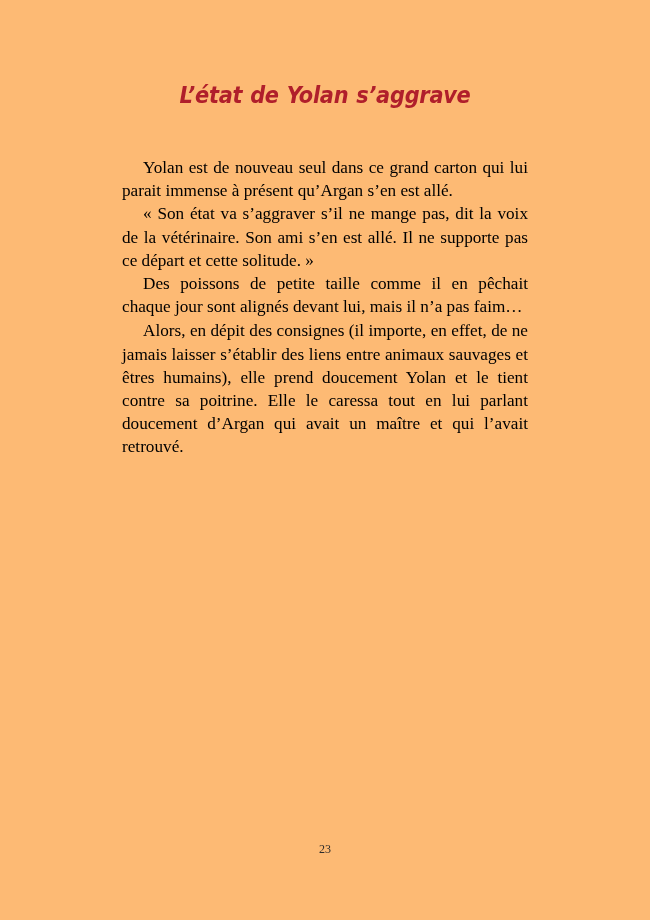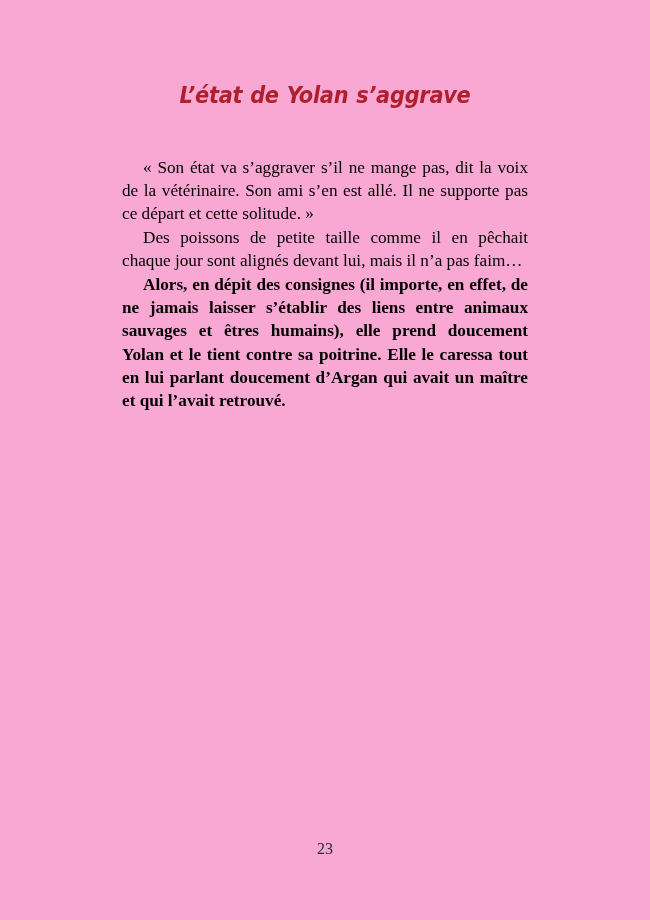--- a/index.html
+++ b/index.html
@@ -9,21 +9,21 @@
     background: #ffffff;
   }
   body {
     font-family: "Liberation Serif", "DejaVu Serif", serif;
     color: #000000;
   }
   #page {
     position: relative;
     width: 650px;
     height: 920px;
-    background: #f9a8d4;
+    background: #fdba74;
     overflow: hidden;
     box-sizing: border-box;
   }
   #content-block {
     position: absolute;
     left: 122px;
     top: 82px;
     width: 406px;
   }
   .chapter-title {
@@ -51,44 +51,44 @@
     font-size: 17.2px;
     line-height: 23.2px;
     text-align: justify;
     text-justify: inter-word;
     text-indent: 21px;
     hyphens: none;
     -webkit-hyphens: none;
   }
   .para.spaced-before {
     margin-top: 1px;
-    font-weight: bold;
   }
   .page-number {
     position: absolute;
     left: 0;
     right: 0;
     top: 841px;
     text-align: center;
-    font-size: 16px;
+    font-size: 12px;
     line-height: 16px;
     color: #2b2b2b;
     font-family: "Liberation Serif", "DejaVu Serif", serif;
   }
 </style>
 </head>
 <body>
 
 <div id="page">
 
   <div id="content-block">
 
     <h1 class="chapter-title">L’état de Yolan s’aggrave</h1>
 
     <div id="body-text">
+      <p class="para">Yolan est de nouveau seul dans ce grand carton qui lui parait immense à présent qu’Argan s’en est allé.</p>
       <p class="para">« Son état va s’aggraver s’il ne mange pas, dit la voix de la vétérinaire. Son ami s’en est allé. Il ne supporte pas ce départ et cette solitude. »</p>
       <p class="para">Des poissons de petite taille comme il en pêchait chaque jour sont alignés devant lui, mais il n’a pas faim…</p>
       <p class="para spaced-before">Alors, en dépit des consignes (il importe, en effet, de ne jamais laisser s’établir des liens entre animaux sauvages et êtres humains), elle prend doucement Yolan et le tient contre sa poitrine. Elle le caressa tout en lui parlant doucement d’Argan qui avait un maître et qui l’avait retrouvé.</p>
     </div>
 
   </div>
 
   <div class="page-number">23</div>
 
 </div>

